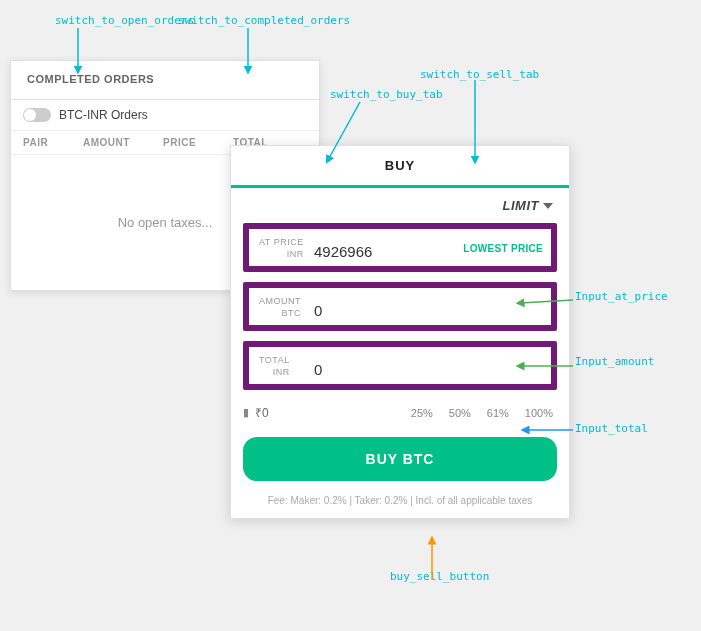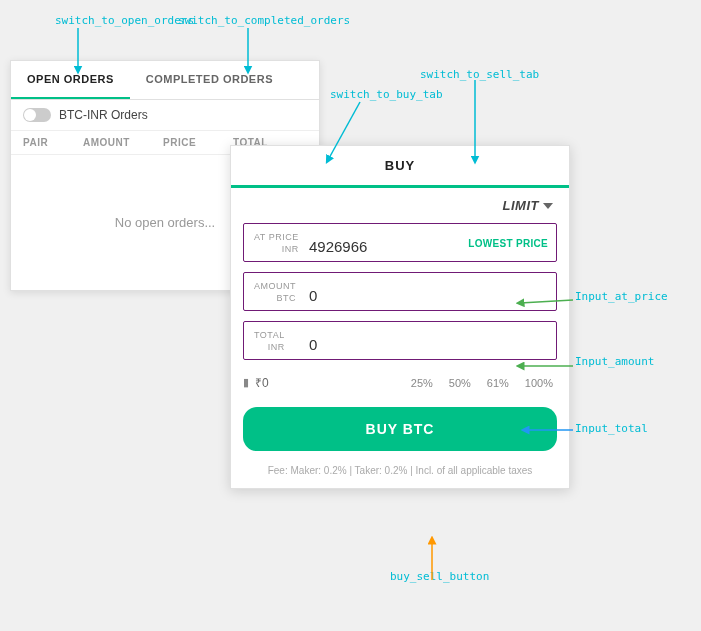--- a/index.html
+++ b/index.html
@@ -160,21 +160,21 @@
     .chevron-down {
       width: 0;
       height: 0;
       border-left: 5px solid transparent;
       border-right: 5px solid transparent;
       border-top: 6px solid #666;
     }
 
     .input-group {
       margin: 0 12px 10px 12px;
-      border: 1px solid #701a75;
+      border: 6px solid #701a75;
       border-radius: 2px;
       position: relative;
     }
 
     .input-label {
       position: absolute;
       top: 8px;
       left: 10px;
       font-size: 9px;
       color: #999;
@@ -311,34 +311,33 @@
 
   <line x1="573" y1="366" x2="520" y2="366" stroke="#4caf50" stroke-width="1.5" marker-end="url(#arrowhead-green)"></line>
 
   <line x1="573" y1="430" x2="525" y2="430" stroke="#2196f3" stroke-width="1.5" marker-end="url(#arrowhead-blue)"></line>
 
   <line x1="432" y1="580" x2="432" y2="540" stroke="#ff9800" stroke-width="1.5" marker-end="url(#arrowhead-orange)"></line>
 </svg>
 
 <div class="open-orders-panel">
   <div class="orders-tabs">
-    <div class="orders-tab active">OPEN ORDERS</div>
     <div class="orders-tab">COMPLETED ORDERS</div>
   </div>
   <div class="btc-inr-toggle">
     <div class="toggle-switch"></div>
     <span class="btc-inr-label">BTC-INR Orders</span>
   </div>
   <div class="orders-header">
     <span>PAIR</span>
     <span>AMOUNT</span>
     <span>PRICE</span>
     <span>TOTAL</span>
   </div>
-  <div class="no-orders">No open orders...</div>
+  <div class="no-orders">No open taxes...</div>
 </div>
 
 <div class="buy-sell-panel">
   <div class="buy-sell-tabs">
     <div class="buy-sell-tab active">BUY</div>
   </div>
 
   <div class="order-type-row">
     <div class="order-type-select">
       <span>LIMIT</span>

